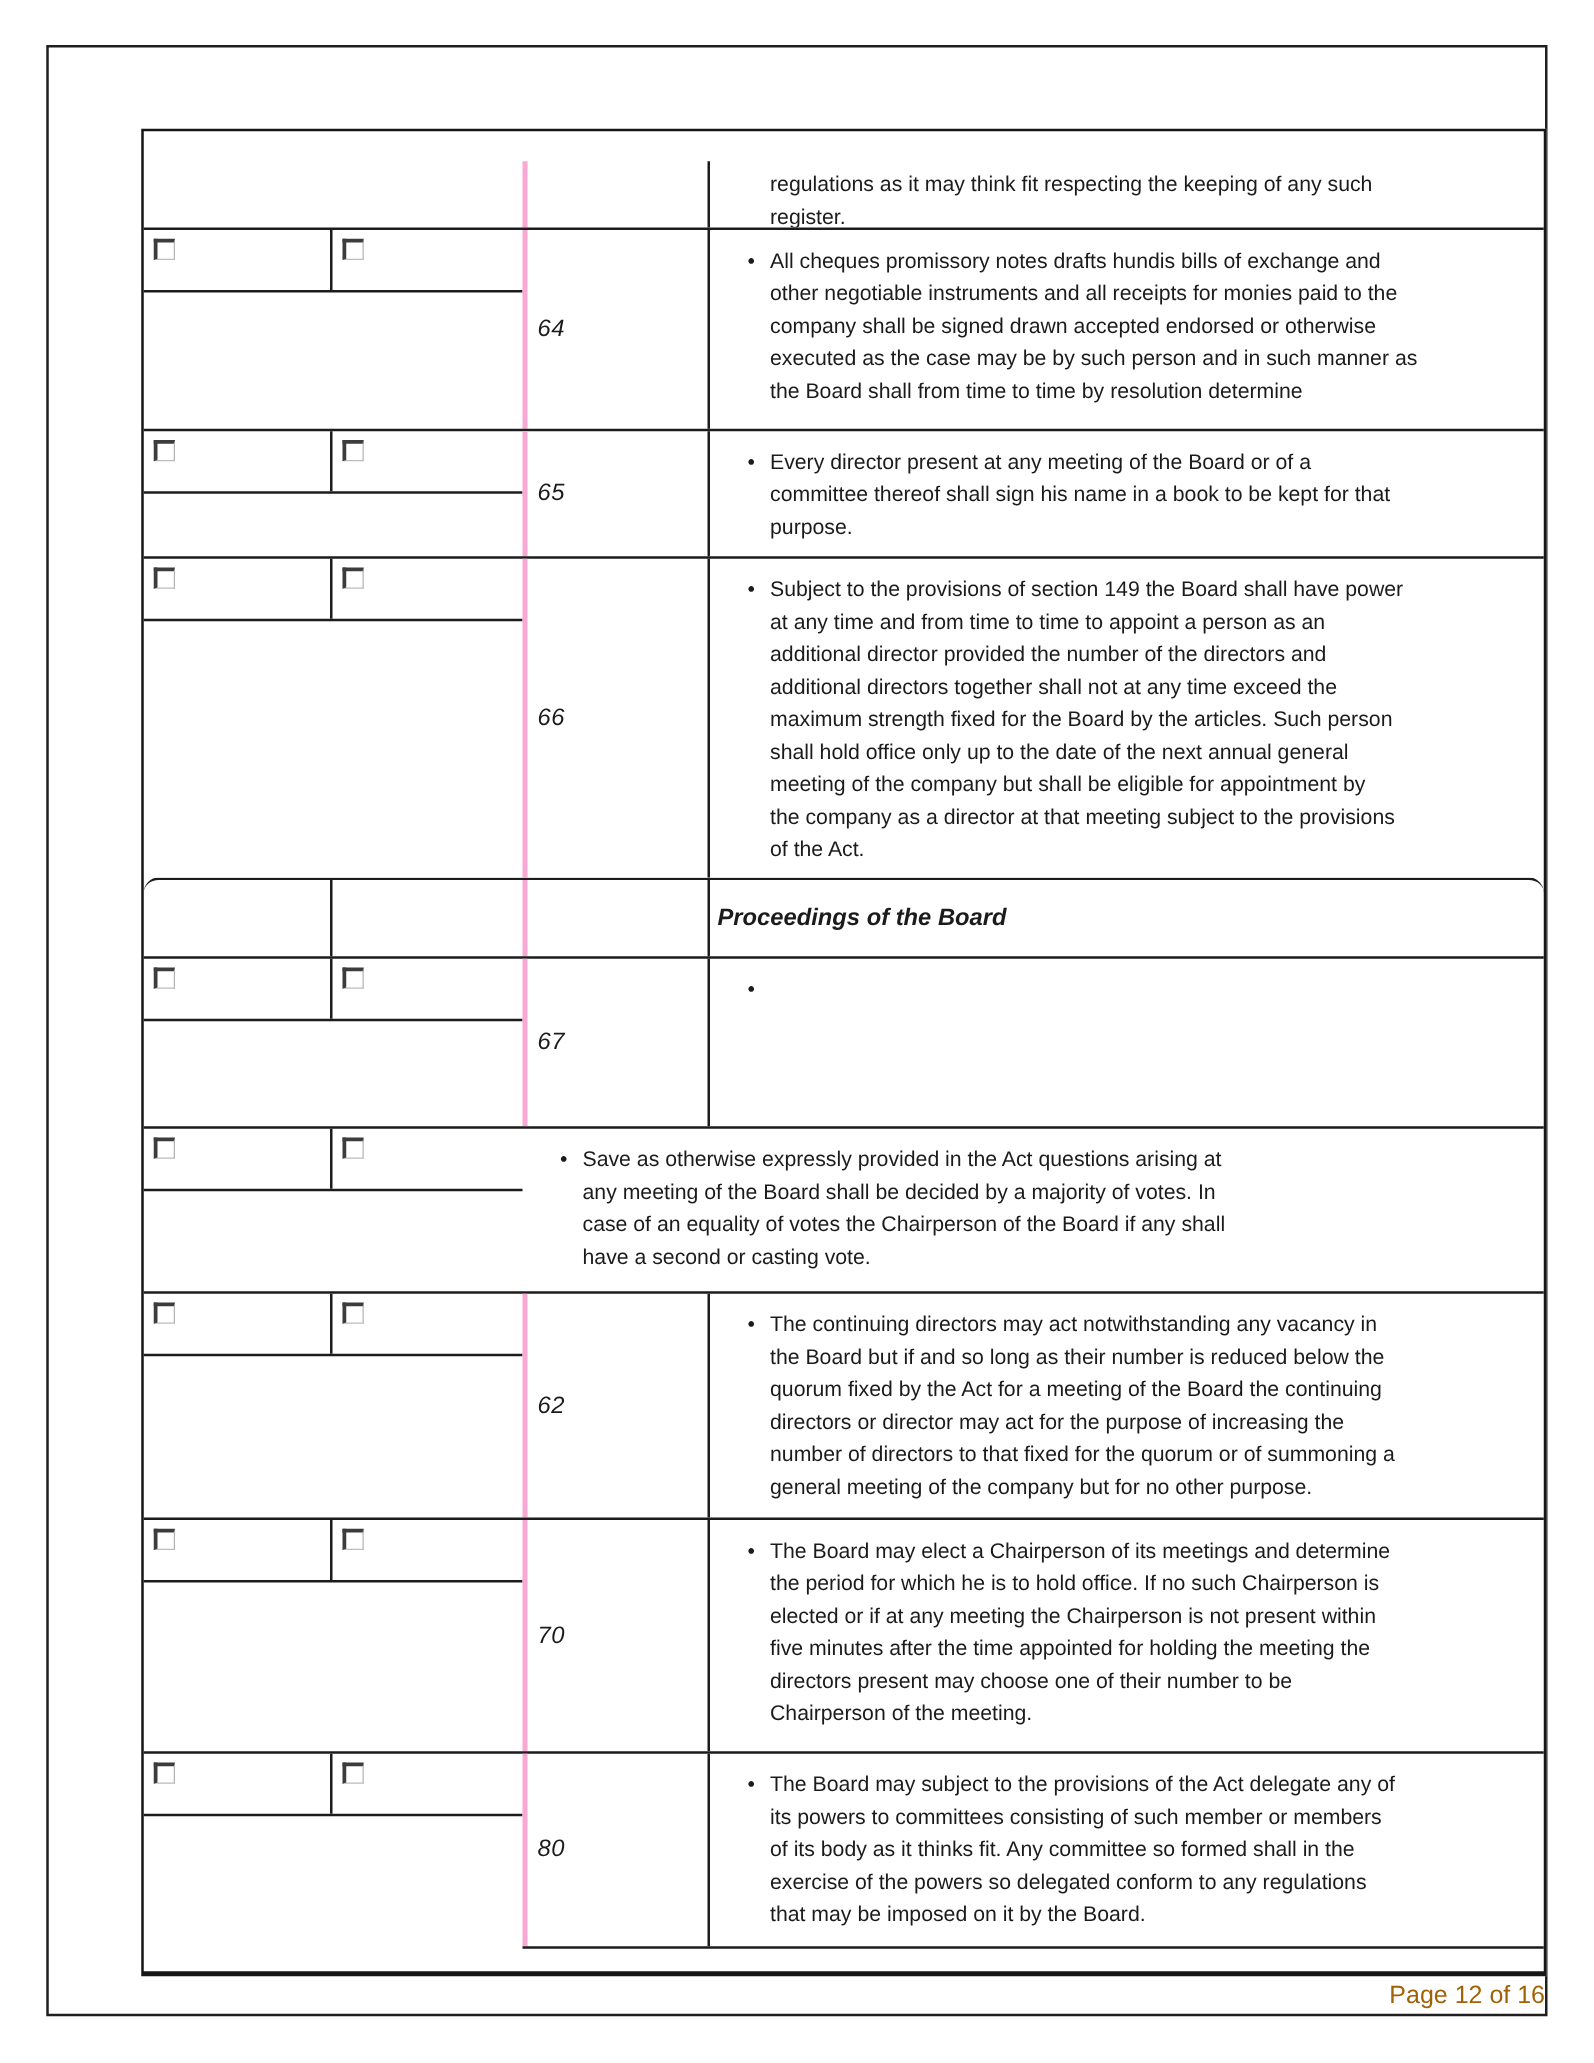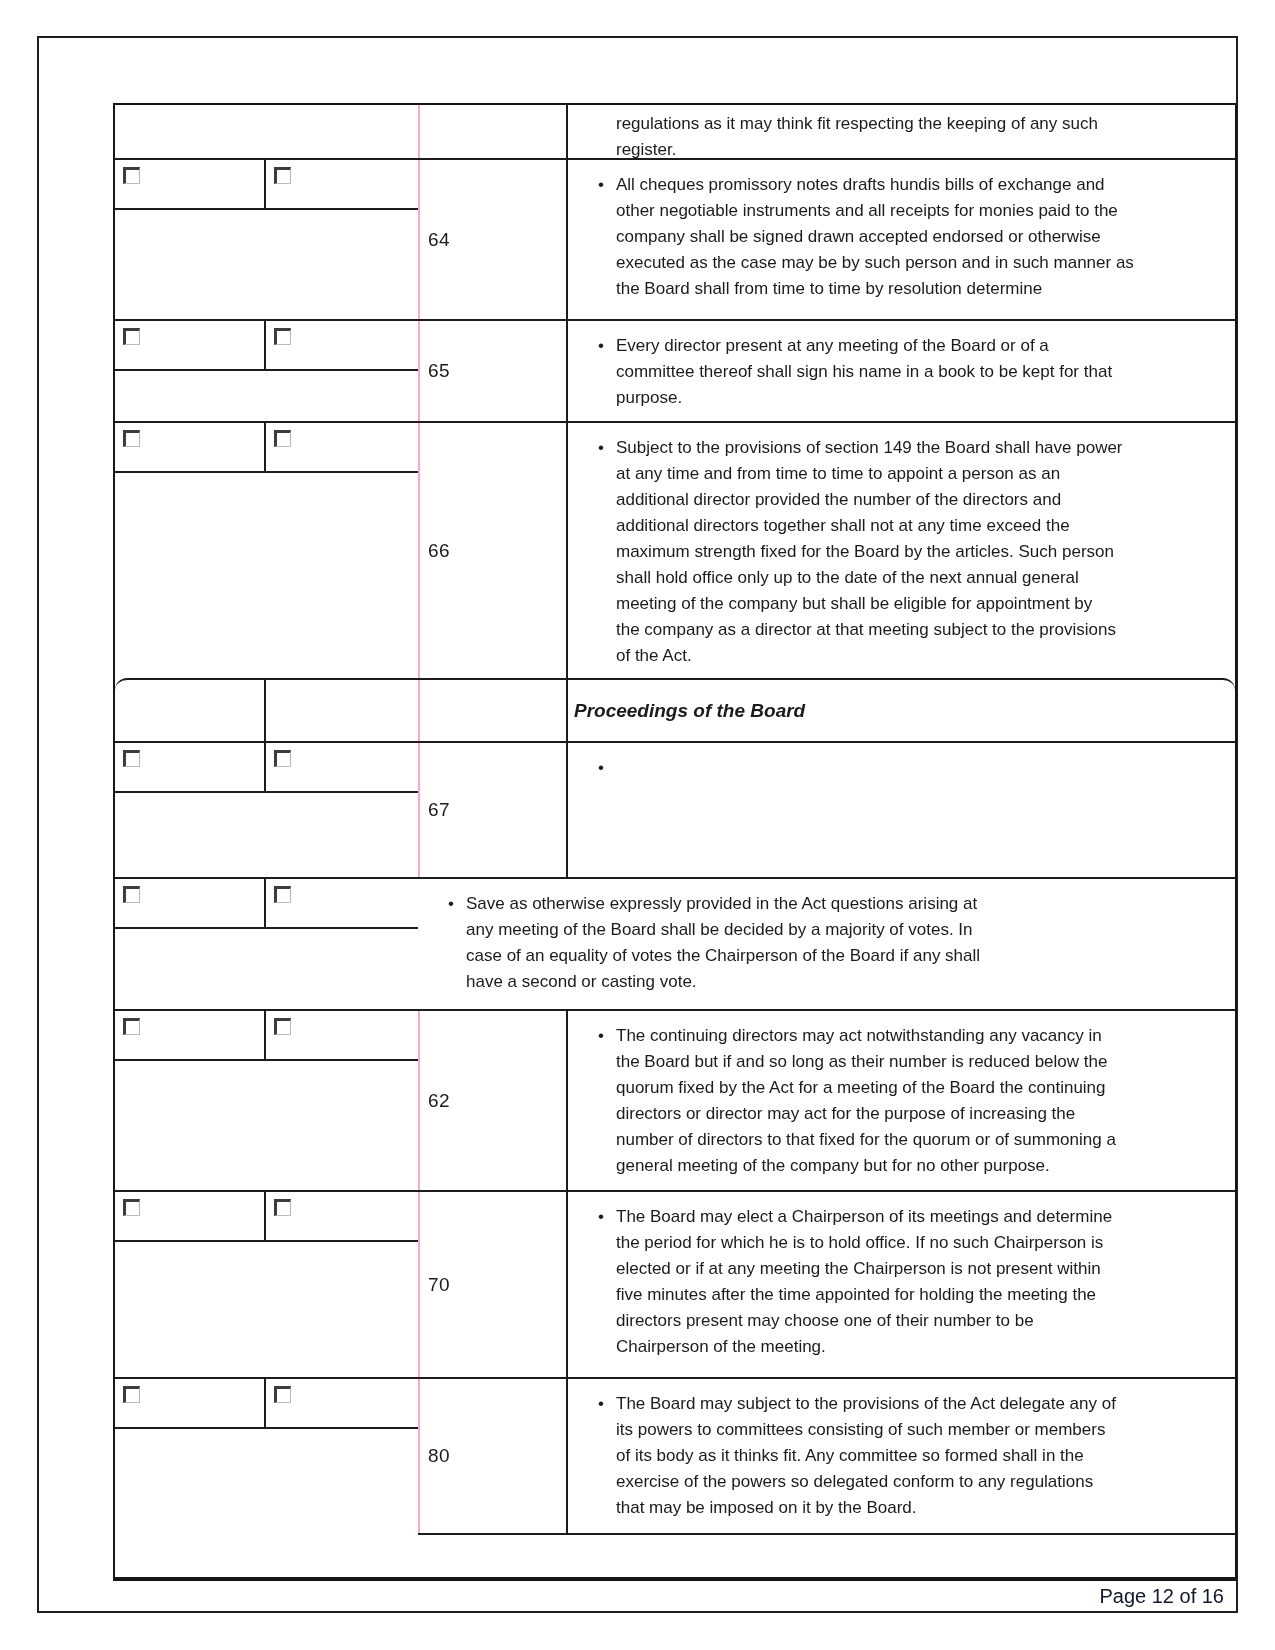--- a/index.html
+++ b/index.html
@@ -20,21 +20,21 @@
     position: absolute;
     left: 74px; top: 65px;
     width: 1124px; height: 1478px;
     border: 2px solid #161616;
     border-bottom-width: 4px;
     display: flex;
     flex-direction: column;
     background: #ffffff;
   }
   .row { display: flex; flex-direction: row; border-top: 2px solid #1c1c1c; }
-  .row-cont { border-top: none; height: 53px; }
+  .row-cont { border-top: none; height: 53px; margin-top: 24px; }
   .r64 { height: 161px; }
   .r65 { height: 102px; }
   .r66 { height: 257px; }
   .row-head { height: 63px; border-radius: 12px; }
   .r67 { height: 136px; }
   .r68 { height: 132px; }
   .r69 { height: 181px; }
   .r70 { height: 187px; }
   .r71 { height: 156px; }
   .row-strip { border-top: none; flex: 1 1 auto; }
@@ -57,24 +57,25 @@
     border-right: 1px solid #b4b4b4;
     border-bottom: 1px solid #bcbcbc;
   }
 
   .left-split { width: 303px; flex: 0 0 303px; display: flex; }
   .ls-1 { width: 151px; border-right: 2px solid #1c1c1c; }
   .ls-2 { flex: 1; }
 
   .num-cell {
     width: 150px; flex: 0 0 150px;
-    border-left: 2px solid #f9a8d4;
+    border-left: 4px solid #f9a8d4;
     border-right: 2px solid #1c1c1c;
     display: flex;
     align-items: center;
+    font-style: italic;
   }
   .num {
     padding-left: 8px;
     font-size: 19px;
     letter-spacing: 0.5px;
   }
 
   .text-cell { flex: 1 1 auto; overflow: hidden; }
   .bullet-row {
     display: flex;
@@ -97,23 +98,23 @@
     font-size: 19px;
     font-weight: bold;
     font-style: italic;
   }
 
   .strip-left { width: 303px; flex: 0 0 303px; }
   .strip-right { flex: 1 1 auto; border-top: 2px solid #1c1c1c; }
 
   .footer-label {
     position: absolute;
-    right: 12px; bottom: 3px;
+    right: 0; bottom: 3px;
     font-size: 20px;
-    color: #0f172a;
+    color: #a16207;
   }
 </style>
 </head>
 <body>
 
 <div class="page-border">
 
   <div class="doc-table">
 
     <div class="row row-cont">

